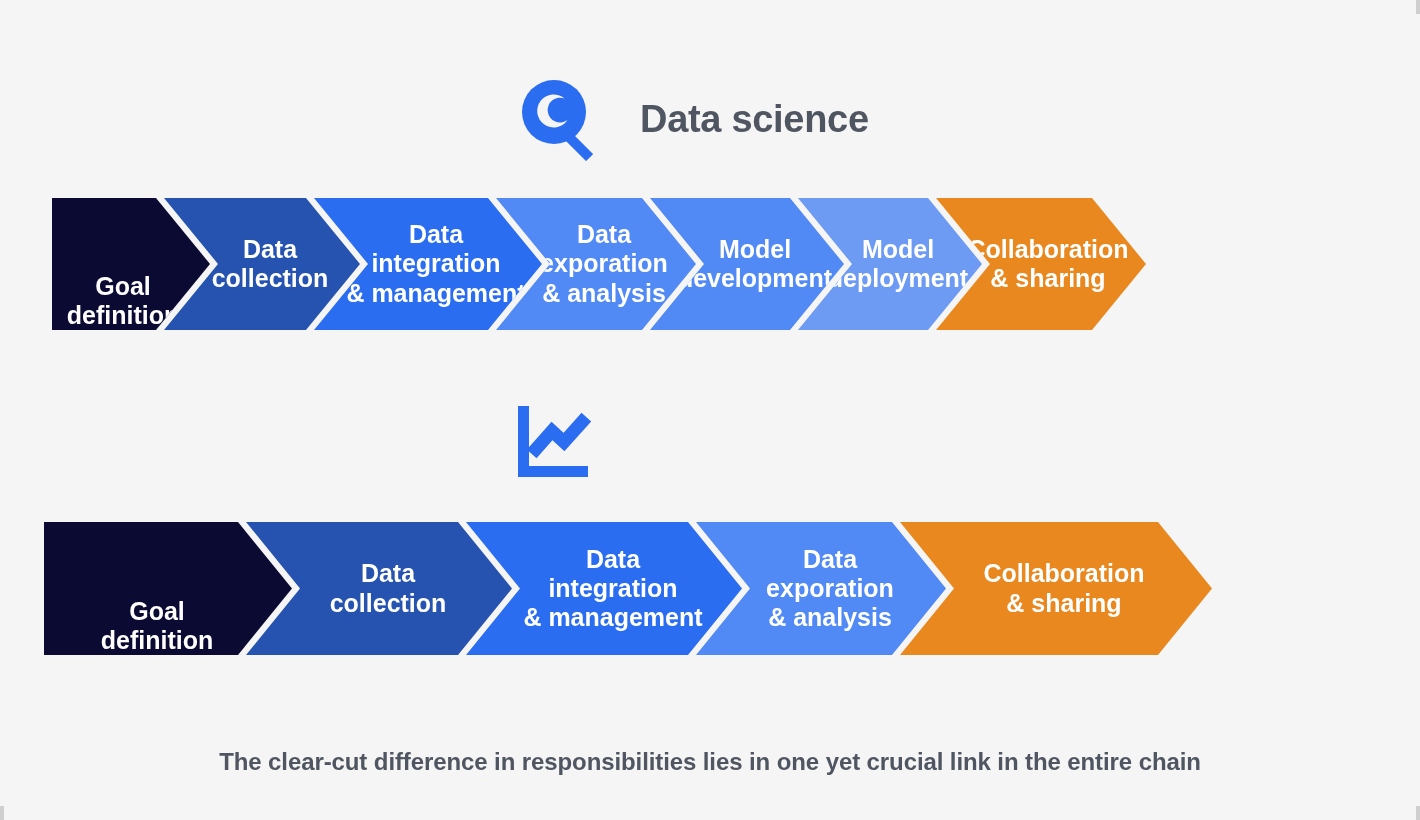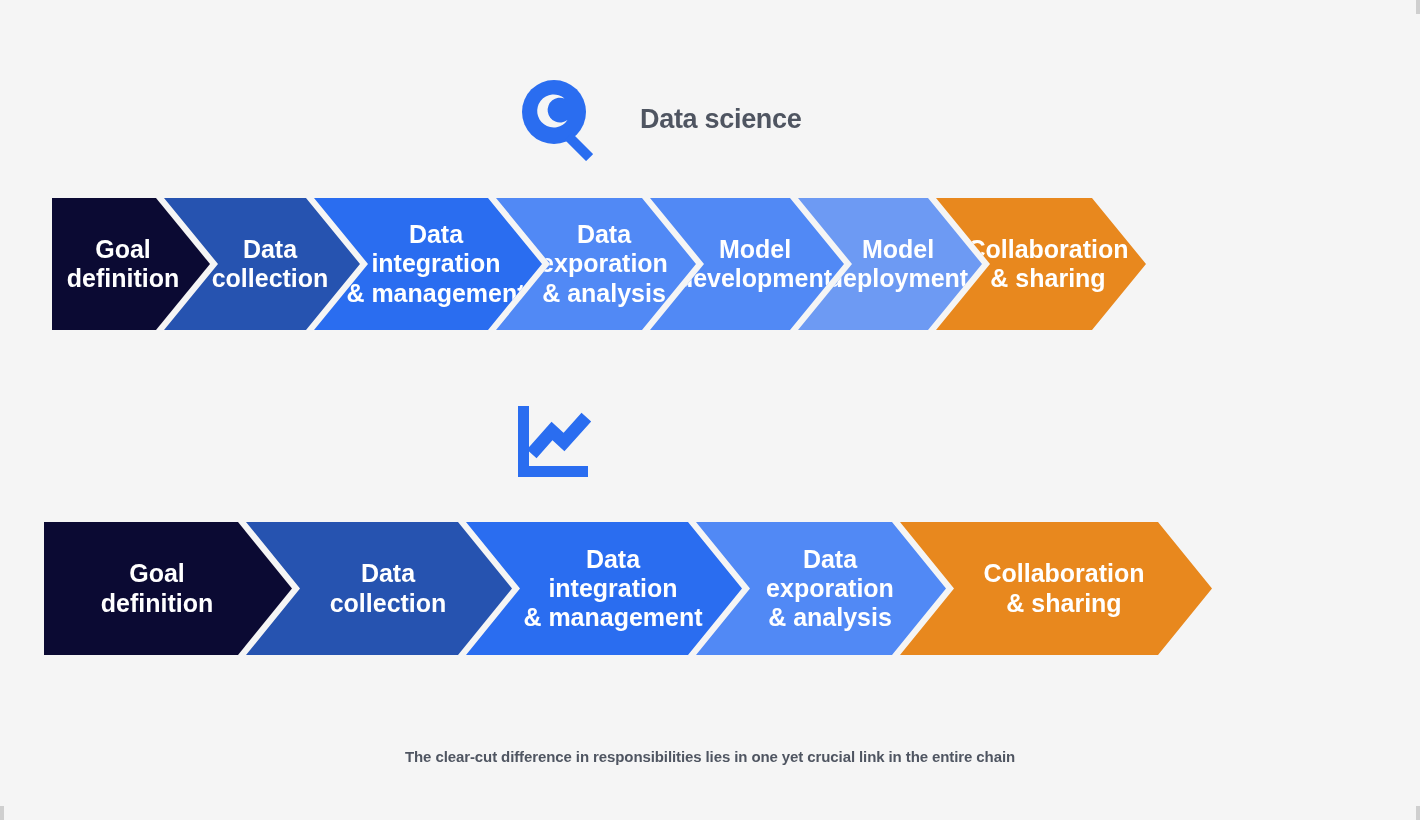--- a/index.html
+++ b/index.html
@@ -30,21 +30,21 @@
   }
   .section-header .icon-wrap {
     width: 86px;
     height: 86px;
     display: flex;
     align-items: center;
     justify-content: center;
     flex: 0 0 auto;
   }
   .section-title {
-    font-size: 27px;
+    font-size: 38px;
     font-weight: bold;
     color: #4f5561;
     letter-spacing: -0.3px;
     white-space: nowrap;
     line-height: 1;
   }
 
   #header-science { left: 516px; top: 76px; }
   #header-analytics { left: 508px; top: 400px; }
 
@@ -73,20 +73,21 @@
     display: flex;
     align-items: center;
     justify-content: center;
     box-sizing: border-box;
     color: #ffffff;
     text-align: center;
   }
   
   .chevron.first {
     clip-path: polygon(0 0, calc(100% - 54px) 0, 100% 50%, calc(100% - 54px) 100%, 0 100%);
+    align-items: flex-end;
   }
   .chevron.mid {
     clip-path: polygon(0 0, calc(100% - 54px) 0, 100% 50%, calc(100% - 54px) 100%, 0 100%, 54px 50%);
   }
   .chevron.last {
     clip-path: polygon(0 0, calc(100% - 54px) 0, 100% 50%, calc(100% - 54px) 100%, 0 100%, 54px 50%);
   }
 
   .chevron .label {
     font-weight: bold;
@@ -108,21 +109,21 @@
   #row-analytics .chevron.mid .label { margin-left: 18px; }
   #row-analytics .chevron.last .label { margin-left: 16px; }
 
   
   .caption {
     position: absolute;
     left: 0;
     right: 0;
     top: 748px;
     text-align: center;
-    font-size: 15px;
+    font-size: 24px;
     font-weight: bold;
     color: #4f5561;
     letter-spacing: -0.1px;
   }
 
   
   .edge-tick {
     position: absolute;
     background: #cfcfcf;
   }

